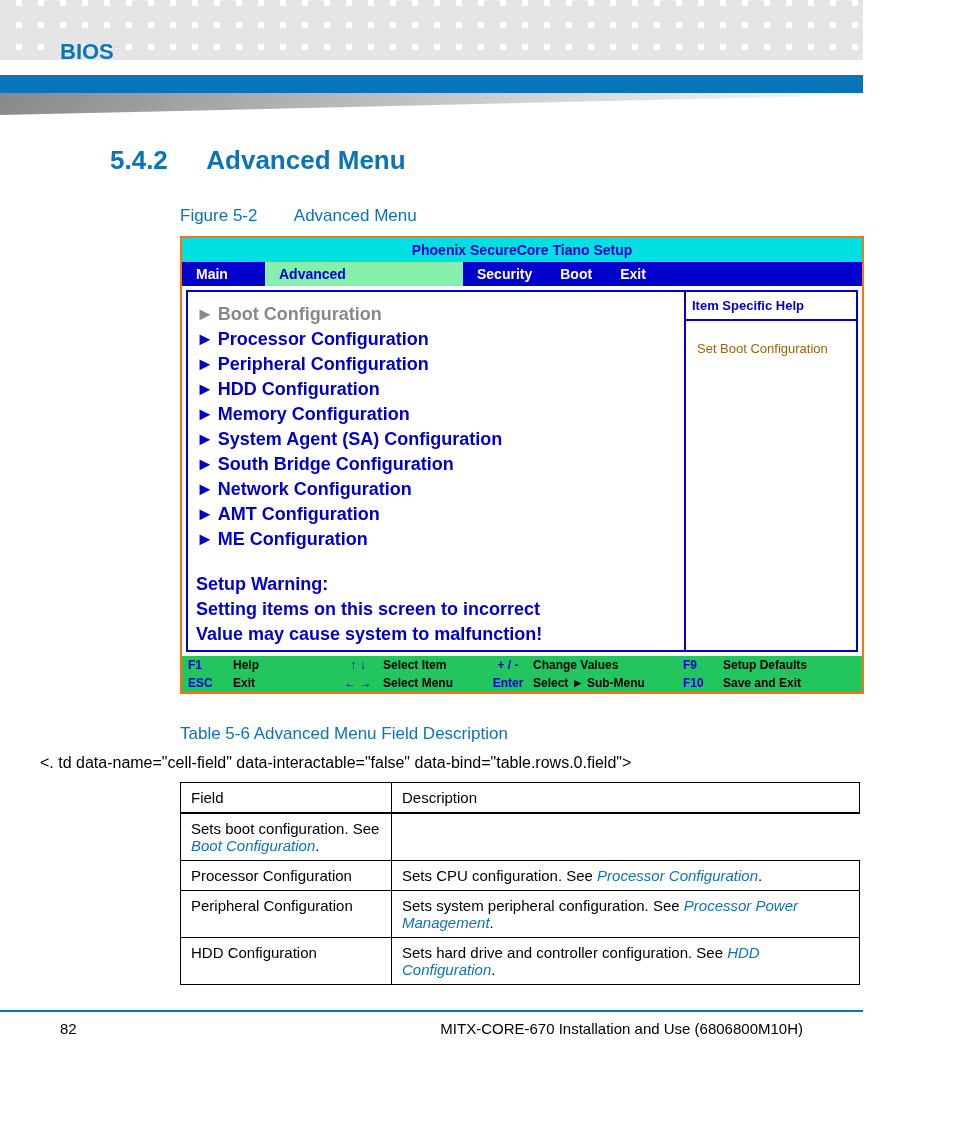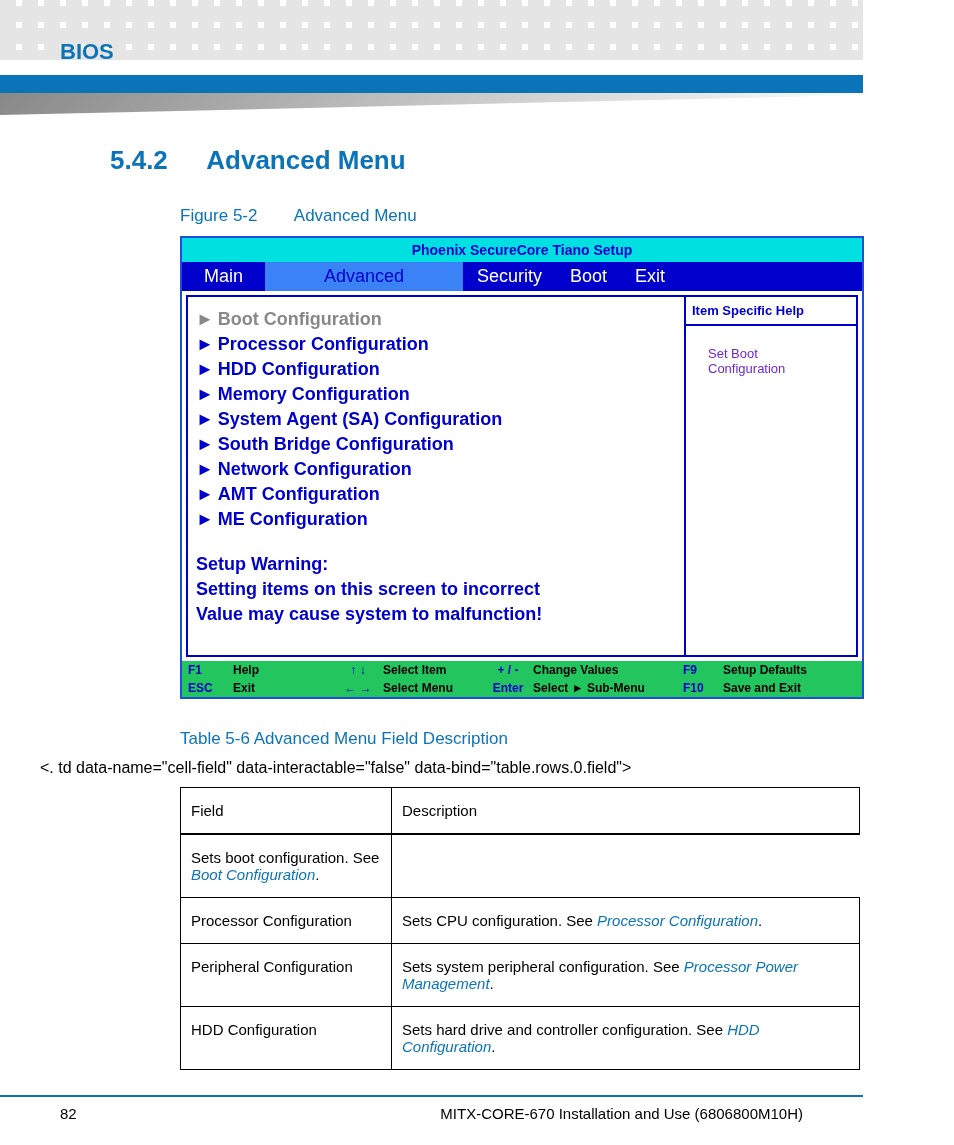--- a/index.html
+++ b/index.html
@@ -54,43 +54,42 @@
   }
   .figure-caption, .table-caption {
     color: #0b74b8;
     font-size: 17px;
     margin: 30px 0 10px 140px;
   }
   .figure-caption .fignum { display:inline-block; width:110px; }
   .bios-box {
     margin-left: 140px;
     width: 680px;
-    border: 2px solid #1d4ed8;
+    border: 2px solid #f97316;
   }
   .bios-title-bar {
     background: #00e0e0;
     color: #0000cc;
     text-align: center;
     font-weight: bold;
     padding: 4px 0;
     font-size: 14px;
   }
   .bios-tabs {
     display: flex;
     background: #0000cc;
     color: #fff;
-    font-size: 18px;
-    font-weight: normal;
-    text-align: center;
+    font-size: 14px;
+    font-weight: bold;
   }
   .bios-tab {
     padding: 4px 14px;
   }
   .bios-tab.active {
-    background: #3b82f6;
+    background: #86efac;
     color: #0000cc;
   }
   .bios-tab.main { width: 55px; }
   .bios-tab.advanced { width: 170px; }
   .bios-body {
     display: flex;
     height: 370px;
   }
   .bios-left {
     flex: 1;
@@ -117,22 +116,22 @@
     font法: bold;
     font-size: 13px;
   }
   .bios-right .help-title {
     color: #0000cc;
     font-weight: bold;
     padding: 6px;
     border-bottom: 2px solid #0000cc;
   }
   .bios-right .help-body {
-    padding: 20px 22px;
-    color: #6d28d9;
+    padding: 20px 11px;
+    color: #a16207;
   }
   .bios-footer {
     background: #22c55e;
     font-size: 12px;
     font-weight: bold;
     padding: 0 6px;
   }
   .bios-footer .row { display:flex; padding:2px 0; }
   .bios-footer .k-blue { color:#0000cc; width:45px; }
   .bios-footer .k-blue2 { color:#0000cc; width:50px; text-align:center; }
@@ -142,21 +141,21 @@
 
   .desc-table {
     margin-left: 140px;
     width: 680px;
     border-collapse: collapse;
     font-size: 15px;
     margin-top: 10px;
   }
   .desc-table td, .desc-table th {
     border: 1px solid #000;
-    padding: 14px 10px;
+    padding: 6px 10px;
     text-align: left;
     vertical-align: top;
   }
   .desc-table th {
     font-weight: normal;
     border-bottom: 2px solid #000;
   }
   .col-field { width: 190px; }
   .link-italic {
     color: #0b74b8;
@@ -199,20 +198,21 @@
       <div class="bios-tab main">Main</div>
       <div class="bios-tab advanced active">Advanced</div>
       <div class="bios-tab">Security</div>
       <div class="bios-tab">Boot</div>
       <div class="bios-tab">Exit</div>
     </div>
     <div class="bios-body">
       <div class="bios-left">
         <div class="item selected"><span class="arrow">►</span><span>Boot Configuration</span></div>
         <div class="item"><span class="arrow">►</span><span>Processor Configuration</span></div>
+        <div class="item"><span class="arrow">►</span><span>Peripheral Configuration</span></div>
         <div class="item"><span class="arrow">►</span><span>HDD Configuration</span></div>
         <div class="item"><span class="arrow">►</span><span>Memory Configuration</span></div>
         <div class="item"><span class="arrow">►</span><span>System Agent (SA) Configuration</span></div>
         <div class="item"><span class="arrow">►</span><span>South Bridge Configuration</span></div>
         <div class="item"><span class="arrow">►</span><span>Network Configuration</span></div>
         <div class="item"><span class="arrow">►</span><span>AMT Configuration</span></div>
         <div class="item"><span class="arrow">►</span><span>ME Configuration</span></div>
         <div class="item warn-title">Setup Warning:</div>
         <div class="item">Setting items on this screen to incorrect</div>
         <div class="item">Value may cause system to malfunction!</div>

